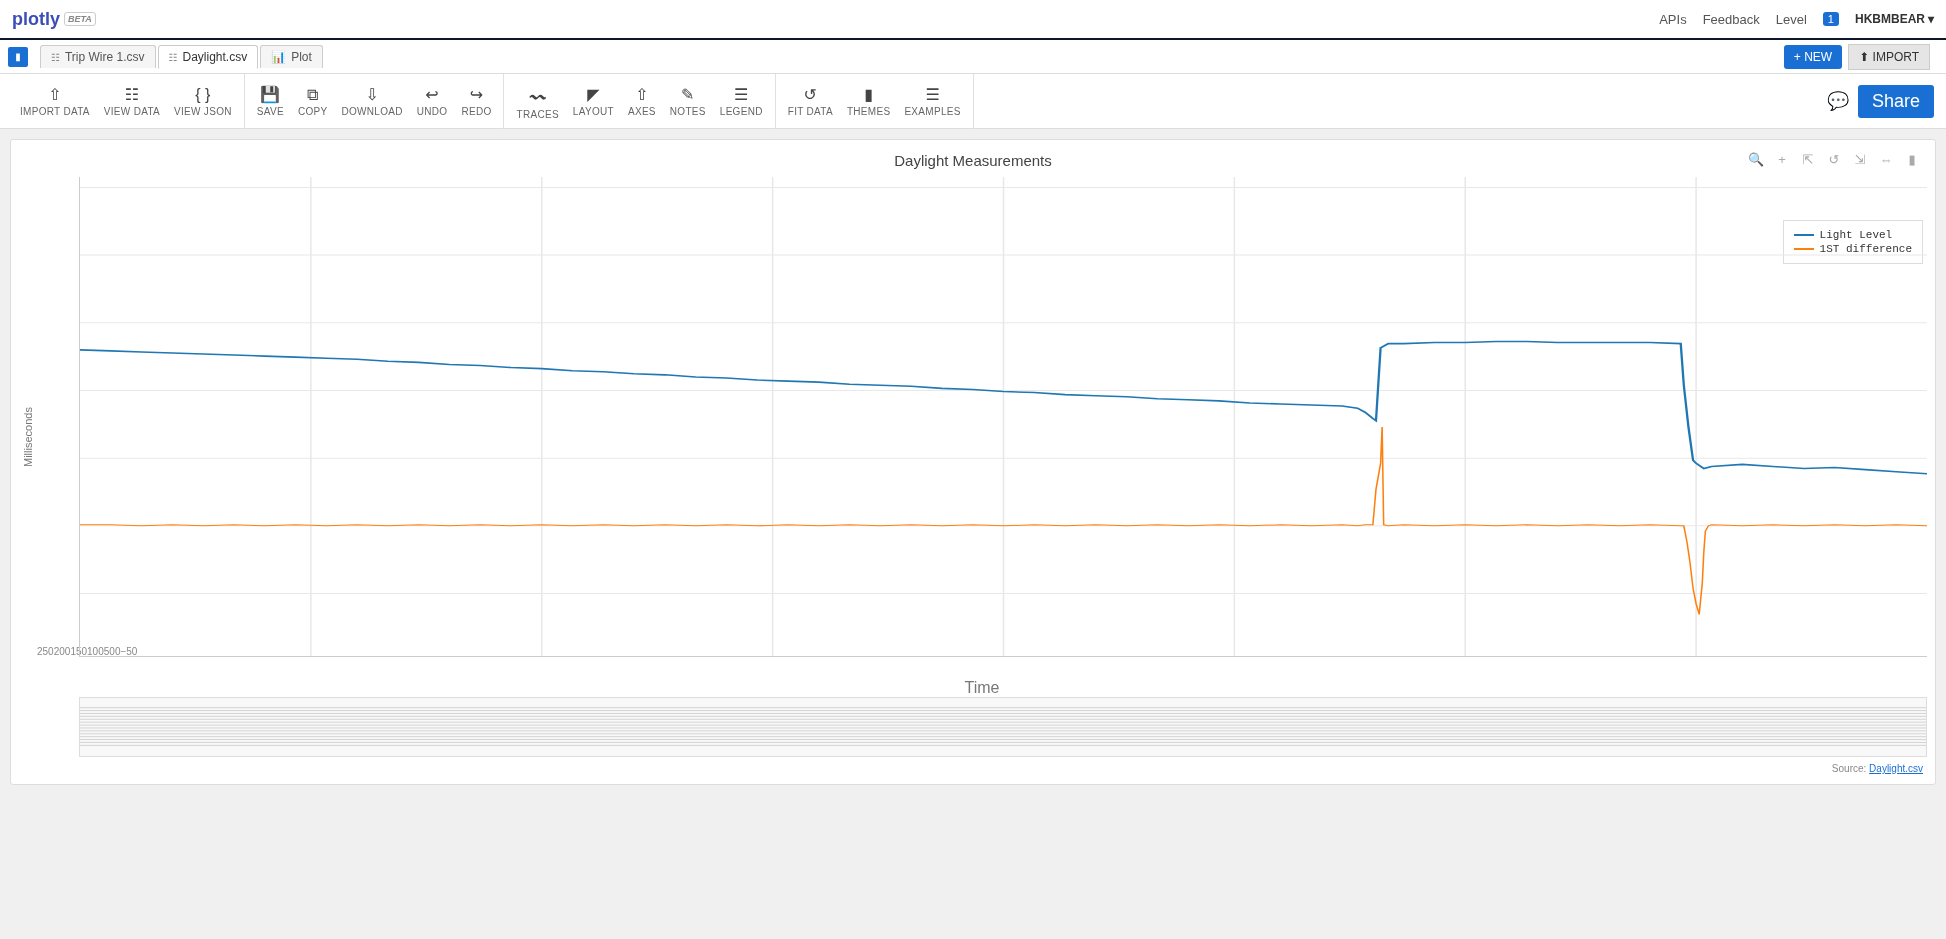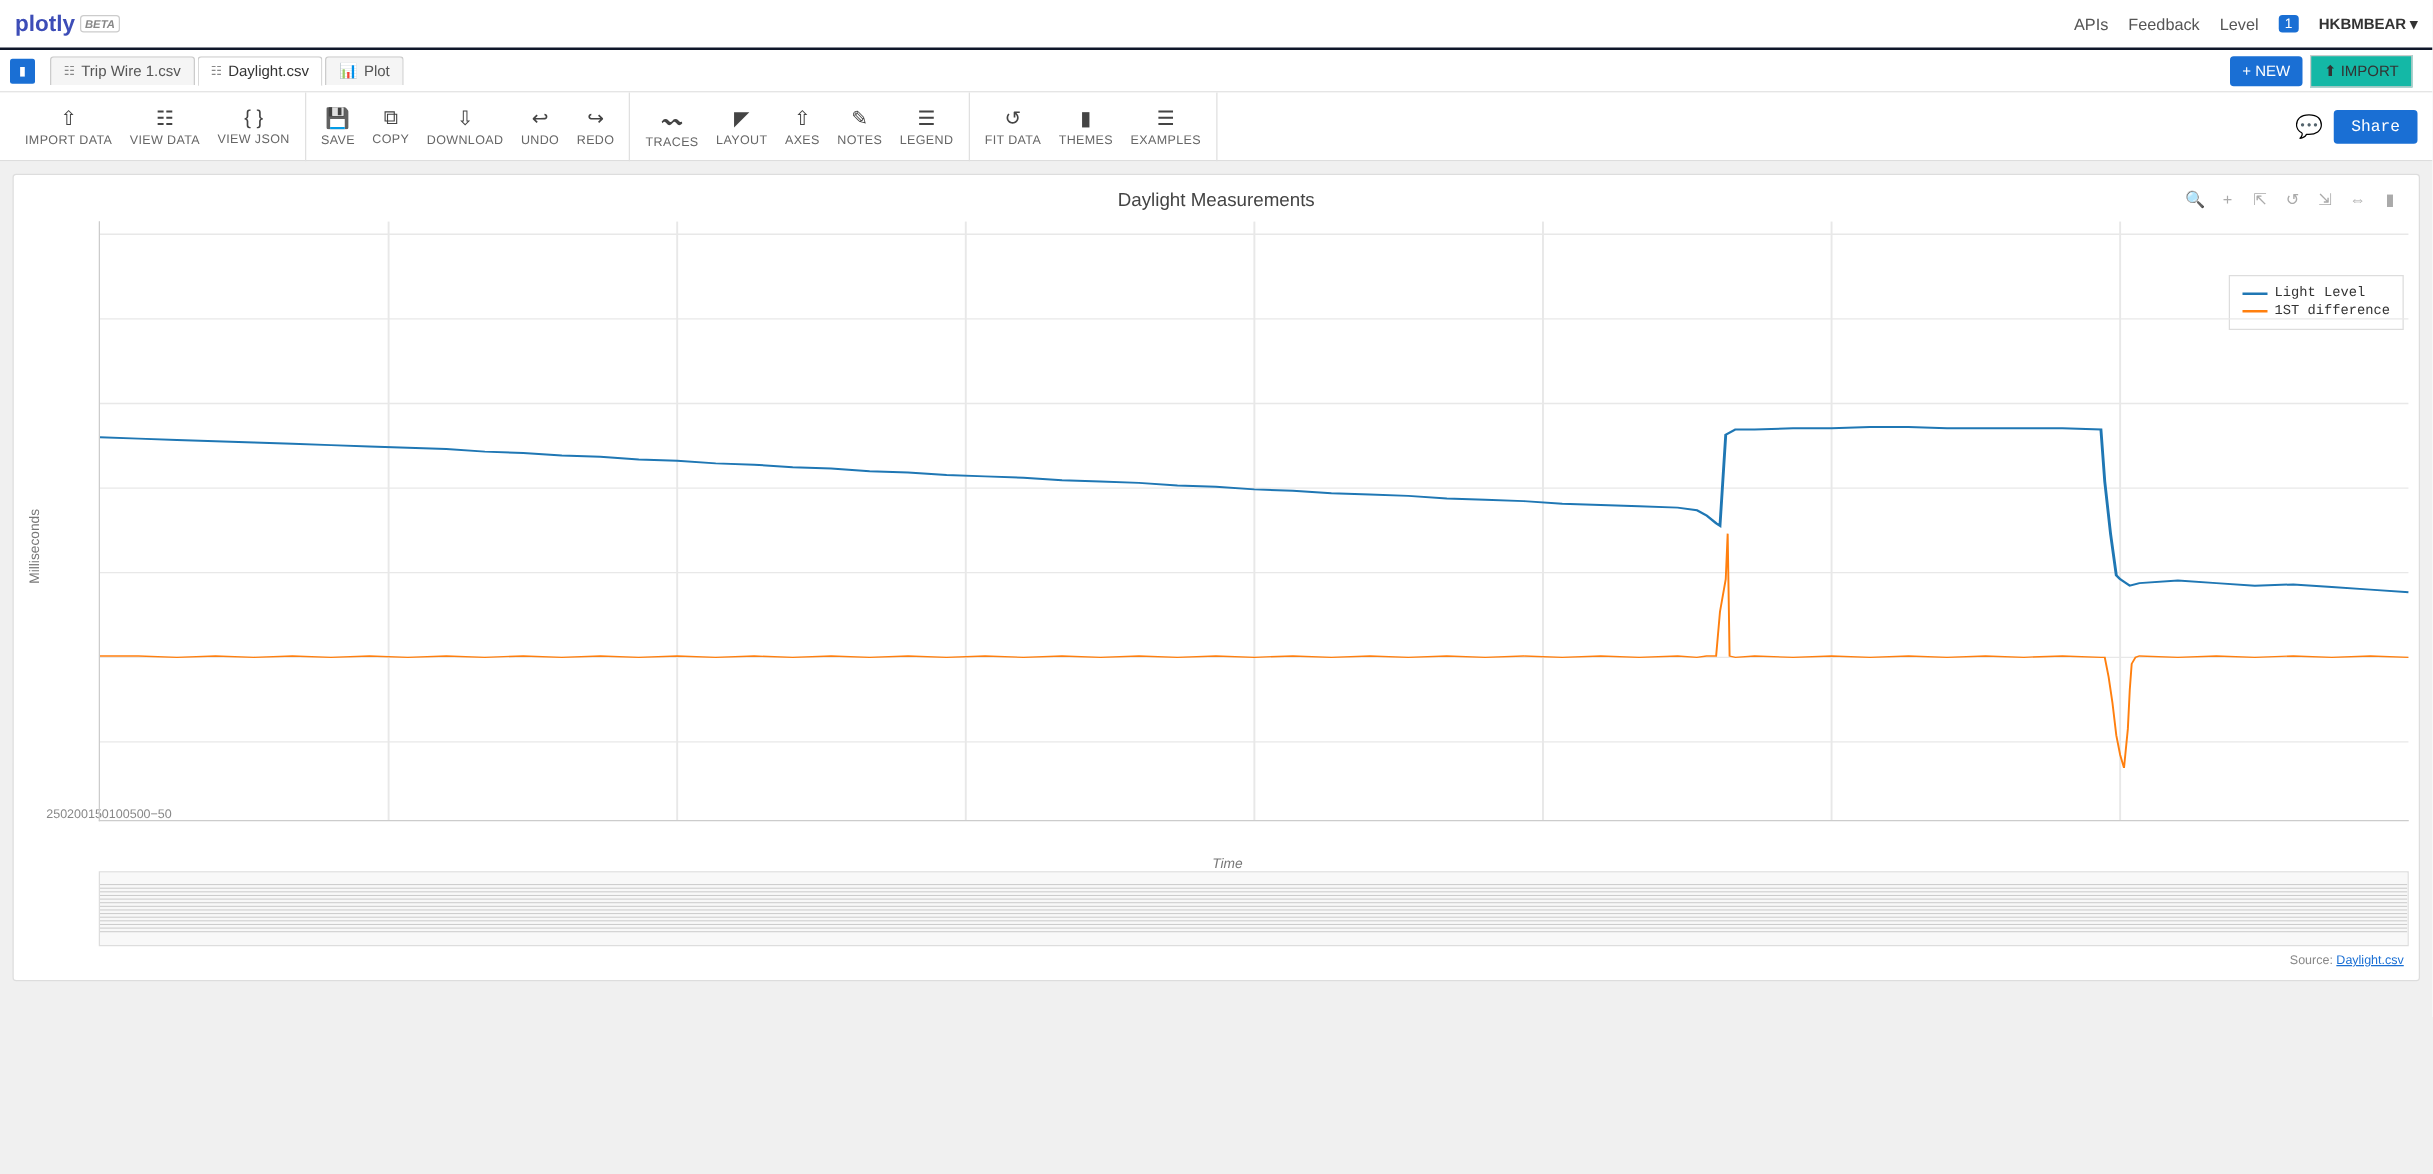--- a/index.html
+++ b/index.html
@@ -48,33 +48,33 @@
       gap: 2px; padding: 4px 6px; cursor: pointer; min-width: 36px;
       font-size: 9px; color: #555; border-radius: 3px;
     }
     .toolbar-btn .icon { font-size: 16px; color: #444; }
     .toolbar-btn-label { font-size: 10px; color: #666; text-transform: uppercase; letter-spacing: 0.3px; }
     .btn-new {
       background: #1a6fd4; color: #fff; border: none; padding: 5px 10px;
       border-radius: 3px; cursor: pointer; font-size: 12px; display: flex; align-items: center; gap: 4px; margin-left: 16px;
     }
     .btn-import {
-      background: #14b8a6; color: #333; border: 1px solid #ccc; padding: 5px 10px;
+      background: #e5e5e5; color: #333; border: 1px solid #ccc; padding: 5px 10px;
       border-radius: 0; cursor: pointer; font-size: 12px; display: flex; align-items: center; gap: 4px;
     }
     .action-btns { display: flex; gap: 6px; padding: 0 8px; align-items: center; }
 
     
     #share-area {
       margin-left: auto; display: flex; align-items: center; gap: 8px; padding-right: 4px;
     }
     .chat-icon { font-size: 18px; color: #888; cursor: pointer; }
     .btn-share {
       background: #1a6fd4; color: #fff; border: none; padding: 6px 14px;
-      border-radius: 3px; cursor: pointer; font-size: 13px; font-family: Liberation Mono, monospace;
+      border-radius: 3px; cursor: pointer; font-size: 18px;
     }
 
     
     #chart-container {
       margin: 10px; background: #fff; border: 1px solid #ddd; border-radius: 3px;
       padding: 8px; position: relative;
     }
     #chart-toolbar {
       position: absolute; top: 8px; right: 12px; display: flex; gap: 4px; z-index: 10;
     }
@@ -105,21 +105,21 @@
     #plot-area {
       position: absolute; left: 42px; right: 0; top: 0; bottom: 40px;
       border-left: 1px solid #ccc; border-bottom: 1px solid #ccc;
       overflow: hidden;
     }
     #plot-svg { width: 100%; height: 100%; }
 
     
     #x-axis-label {
       position: absolute; bottom: 0; left: 50%; transform: translateX(-50%);
-      font-size: 11px; color: #777; font-style: italic;
+      font-size: 16px; color: #777;
     }
 
     
     #chart-legend {
       position: absolute; right: 12px; top: 80px;
       background: rgba(255,255,255,0.9); border: 1px solid #ddd;
       padding: 6px 10px; font-size: 11px;
     }
     .legend-item { display: flex; align-items: center; gap: 6px; margin: 2px 0; font-family: Liberation Mono, monospace; }
     .legend-line { width: 20px; height: 2px; }

